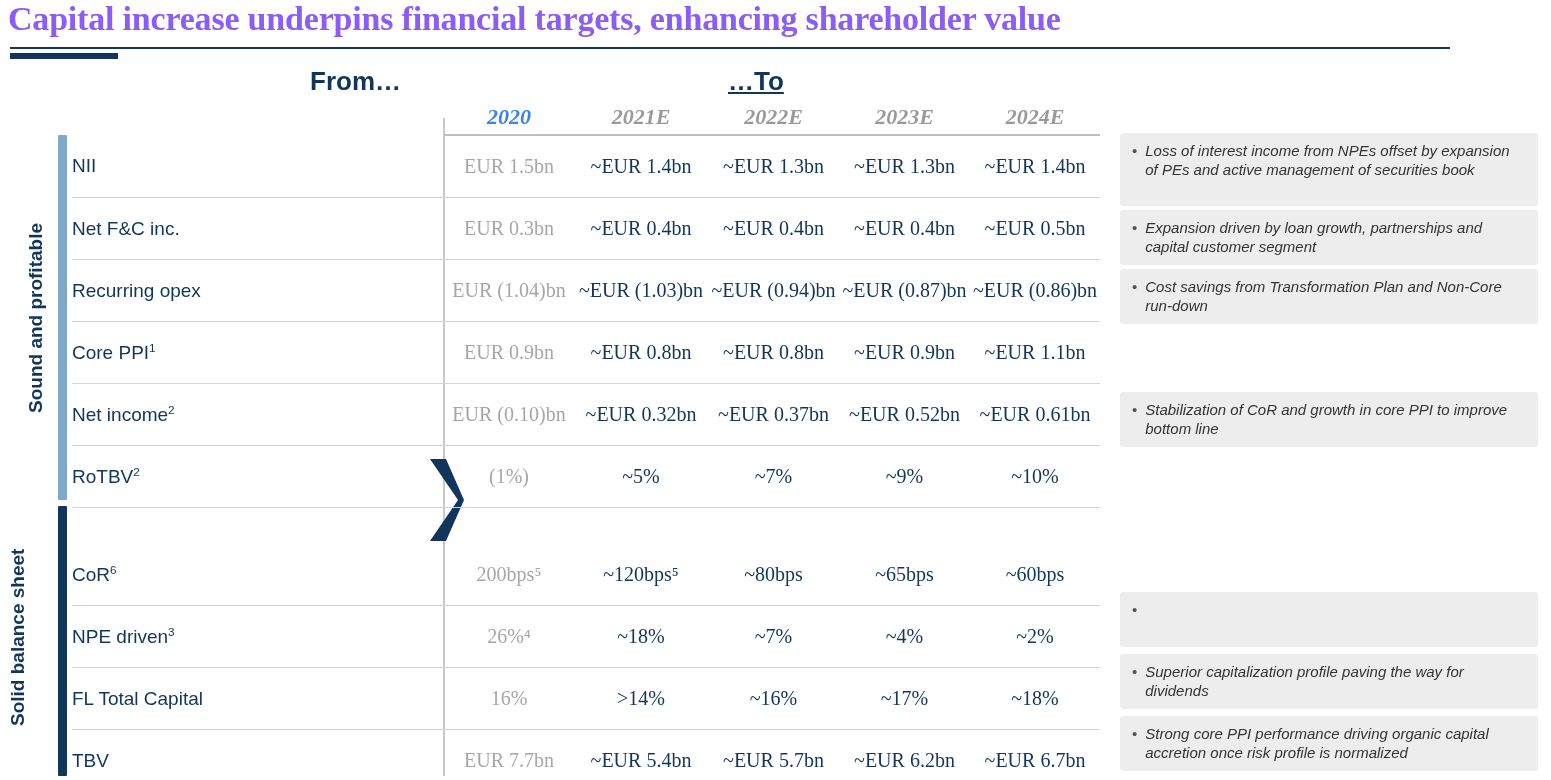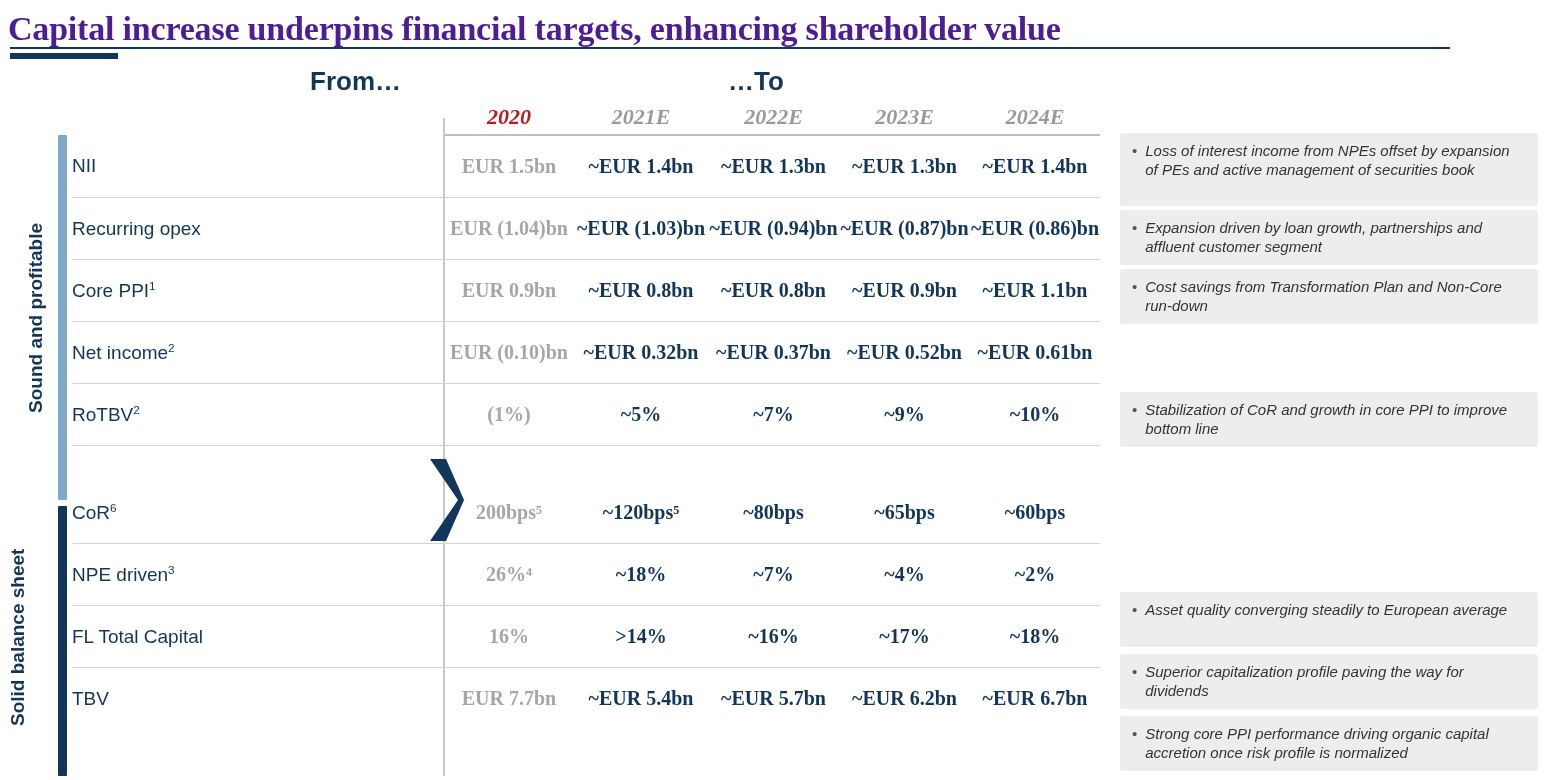--- a/index.html
+++ b/index.html
@@ -13,26 +13,26 @@
     font-family: "Liberation Sans", sans-serif;
     color: #12355b;
     overflow: hidden;
     position: relative;
   }
 
   
   .title {
     position: absolute;
     left: 8px;
-    top: 10px;
+    top: 0;
     font-family: "Liberation Serif", serif;
     font-weight: bold;
     font-size: 34px;
     letter-spacing: -0.2px;
-    color: #4c1d95;
+    color: #8b5cf6;
     white-space: nowrap;
   }
   .title-underline-long {
     position: absolute;
     left: 10px;
     top: 47px;
     width: 1440px;
     height: 2px;
     background: #12355b;
   }
@@ -69,21 +69,21 @@
   }
 
   
   .hdr-from, .hdr-to {
     position: absolute;
     font-size: 26px;
     font-weight: bold;
     color: #12355b;
   }
   .hdr-from { left: 310px; top: 66px; }
-  .hdr-to   { left: 728px; top: 66px; }
+  .hdr-to   { left: 728px; top: 66px; text-decoration: underline; }
 
   
   .tbl {
     position: absolute;
     left: 72px;
     top: 100px;
     width: 1028px;
     border-collapse: collapse;
   }
   .tbl td, .tbl th {
@@ -95,36 +95,36 @@
     font-style: italic;
     font-weight: bold;
     font-size: 22px;
     color: #9a9a9a;
     text-align: center;
     padding-bottom: 6px;
     border-bottom: 2px solid #bfbfbf;
     height: 34px;
   }
   .col-year.cur {
-    color: #b91c1c;
+    color: #3b82f6;
     font-style: italic;
   }
   .col-label-head {
     border-bottom: none;
   }
   .rowlabel {
     font-size: 19px;
     color: #12355b;
     padding-left: 20px;
     white-space: nowrap;
   }
   .cell {
     text-align: center;
     font-family: "Liberation Serif", serif;
-    font-weight: bold;
+    font-weight: normal;
     font-size: 20px;
     color: #12355b;
     white-space: nowrap;
   }
   .cell.base {
     color: #a6a6a6;
   }
   .trow td {
     height: 61px;
     border-bottom: 1px solid #d5d5d5;
@@ -218,20 +218,28 @@
 
     <tr class="trow">
       <td class="rowlabel"><span>NII</span><sup></sup></td>
       <td class="cell base">EUR 1.5bn</td>
       <td class="cell">~EUR 1.4bn</td>
       <td class="cell">~EUR 1.3bn</td>
       <td class="cell">~EUR 1.3bn</td>
       <td class="cell">~EUR 1.4bn</td>
     </tr>
 
+    <tr class="trow">
+      <td class="rowlabel"><span>Net F&amp;C inc.</span><sup></sup></td>
+      <td class="cell base">EUR 0.3bn</td>
+      <td class="cell">~EUR 0.4bn</td>
+      <td class="cell">~EUR 0.4bn</td>
+      <td class="cell">~EUR 0.4bn</td>
+      <td class="cell">~EUR 0.5bn</td>
+    </tr>
 
     <tr class="trow">
       <td class="rowlabel"><span>Recurring opex</span><sup></sup></td>
       <td class="cell base">EUR (1.04)bn</td>
       <td class="cell">~EUR (1.03)bn</td>
       <td class="cell">~EUR (0.94)bn</td>
       <td class="cell">~EUR (0.87)bn</td>
       <td class="cell">~EUR (0.86)bn</td>
     </tr>
 
@@ -309,36 +317,35 @@
   </tbody>
 </table>
 
 <div class="callout" style="left:1120px; top:133px; width:418px; height:73px;">
   <span class="bullet">•</span>
   <span class="ctext">Loss of interest income from NPEs offset by expansion of PEs and active management of securities book</span>
 </div>
 
 <div class="callout" style="left:1120px; top:210px; width:418px; height:55px;">
   <span class="bullet">•</span>
-  <span class="ctext">Expansion driven by loan growth, partnerships and affluent customer segment</span>
+  <span class="ctext">Expansion driven by loan growth, partnerships and capital customer segment</span>
 </div>
 
 <div class="callout" style="left:1120px; top:269px; width:418px; height:55px;">
   <span class="bullet">•</span>
   <span class="ctext">Cost savings from Transformation Plan and Non-Core run-down</span>
 </div>
 
 <div class="callout" style="left:1120px; top:392px; width:418px; height:55px;">
   <span class="bullet">•</span>
   <span class="ctext">Stabilization of CoR and growth in core PPI to improve bottom line</span>
 </div>
 
 <div class="callout" style="left:1120px; top:592px; width:418px; height:55px;">
   <span class="bullet">•</span>
-  <span class="ctext">Asset quality converging steadily to European average</span>
 </div>
 
 <div class="callout" style="left:1120px; top:654px; width:418px; height:55px;">
   <span class="bullet">•</span>
   <span class="ctext">Superior capitalization profile paving the way for dividends</span>
 </div>
 
 <div class="callout" style="left:1120px; top:716px; width:418px; height:55px;">
   <span class="bullet">•</span>
   <span class="ctext">Strong core PPI performance driving organic capital accretion once risk profile is normalized</span>

